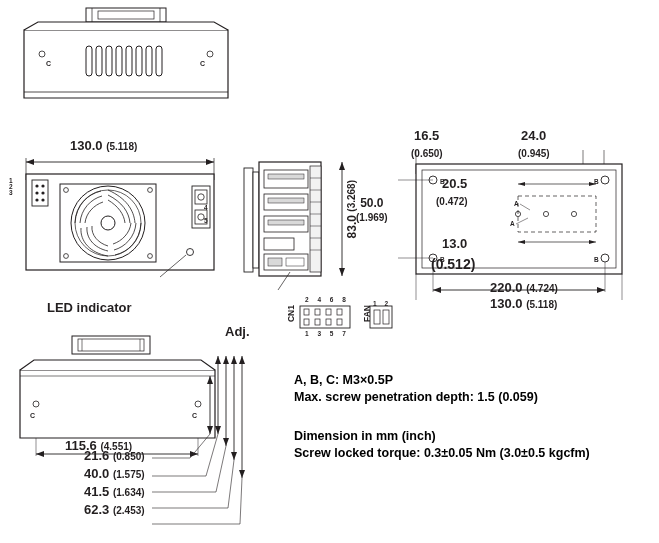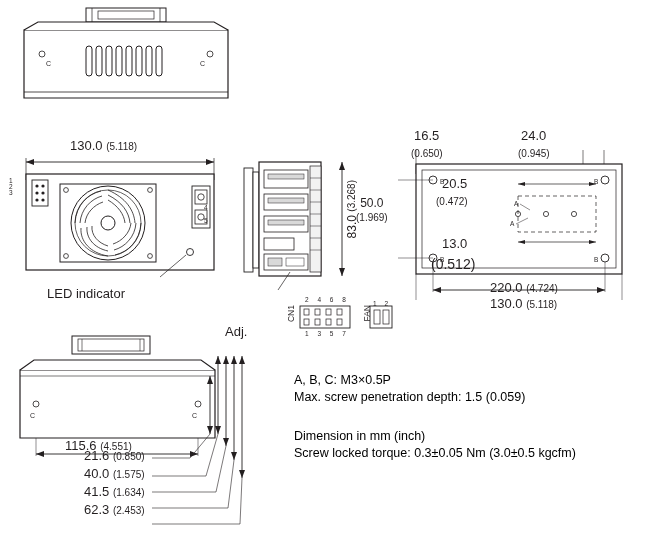--- a/index.html
+++ b/index.html
@@ -4,21 +4,21 @@
 <style>
   html,body{margin:0;padding:0;}
   body{
     width:659px;height:543px;
     background:#ffffff;
     font-family:"Liberation Sans", sans-serif;
     color:#231f20;
     position:relative;
     overflow:hidden;
   }
-  .stage{position:absolute;left:0;top:0;width:545px;height:543px;}
+  .stage{position:absolute;left:0;top:0;width:545px;height:543px;font-weight:bold;}
   .abs{position:absolute;}
   svg{display:block;}
   .lbl{position:absolute;font-size:12px;color:#231f20;white-space:nowrap;}
   .lbl .sm{font-size:10px;}
   .big{font-size:13px;}
   .note{position:absolute;font-size:12.5px;color:#000000;white-space:nowrap;line-height:17px;margin-left:10px;}
   .tiny{font-size:6.5px;}
   .vert{writing-mode:vertical-rl;transform:rotate(180deg);}
 </style>
 </head>
@@ -109,21 +109,21 @@
       <circle cx="52" cy="116" r="2.4" fill="none" stroke="#231f20" stroke-width="0.8"></circle>
       <circle cx="136" cy="116" r="2.4" fill="none" stroke="#231f20" stroke-width="0.8"></circle>
 
       <line x1="146" y1="137" x2="172" y2="115" stroke="#231f20" stroke-width="0.7"></line>
     </svg>
   </div>
 
   <div class="lbl big" style="left:70px;top:138px;">
     <span>130.0</span>&nbsp;<span class="sm">(5.118)</span>
   </div>
-  <div class="lbl" style="left:47px;top:286px;font-size:13px;">LED indicator</div>
+  <div class="lbl" style="left:47px;top:300px;font-size:13px;">LED indicator</div>
   <div class="tiny" style="position:absolute;left:9px;top:178px;line-height:6px;">1<br>2<br>3</div>
   <div class="tiny" style="position:absolute;left:204px;top:201px;line-height:13px;">4<br>5</div>
 
   <div class="abs" style="left:238px;top:150px;">
     <svg width="120" height="140" viewBox="0 0 120 140">
 
       <rect x="6" y="18" width="9" height="104" fill="#ffffff" stroke="#231f20" stroke-width="0.9"></rect>
       <rect x="15" y="22" width="6" height="96" fill="#ffffff" stroke="#231f20" stroke-width="0.9"></rect>
 
       <rect x="21" y="12" width="62" height="114" fill="#ffffff" stroke="#231f20" stroke-width="1.2"></rect>

